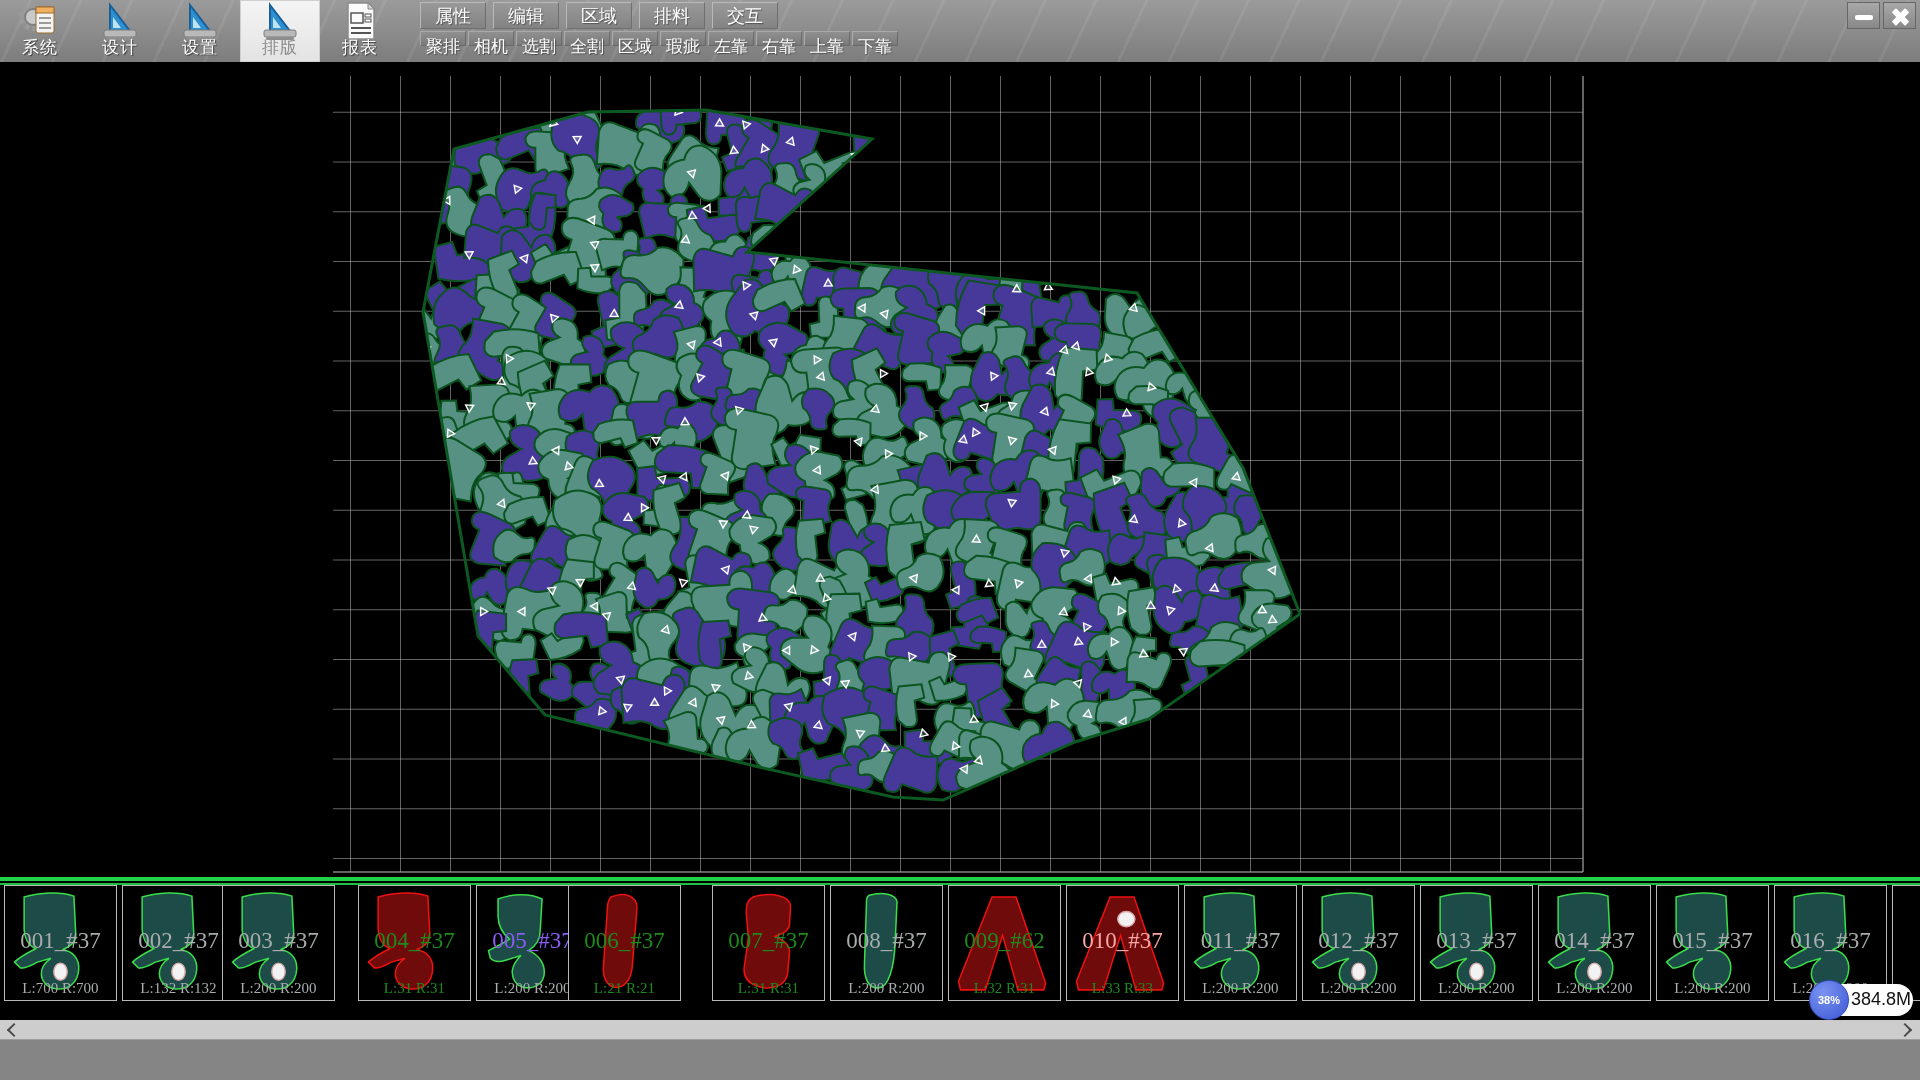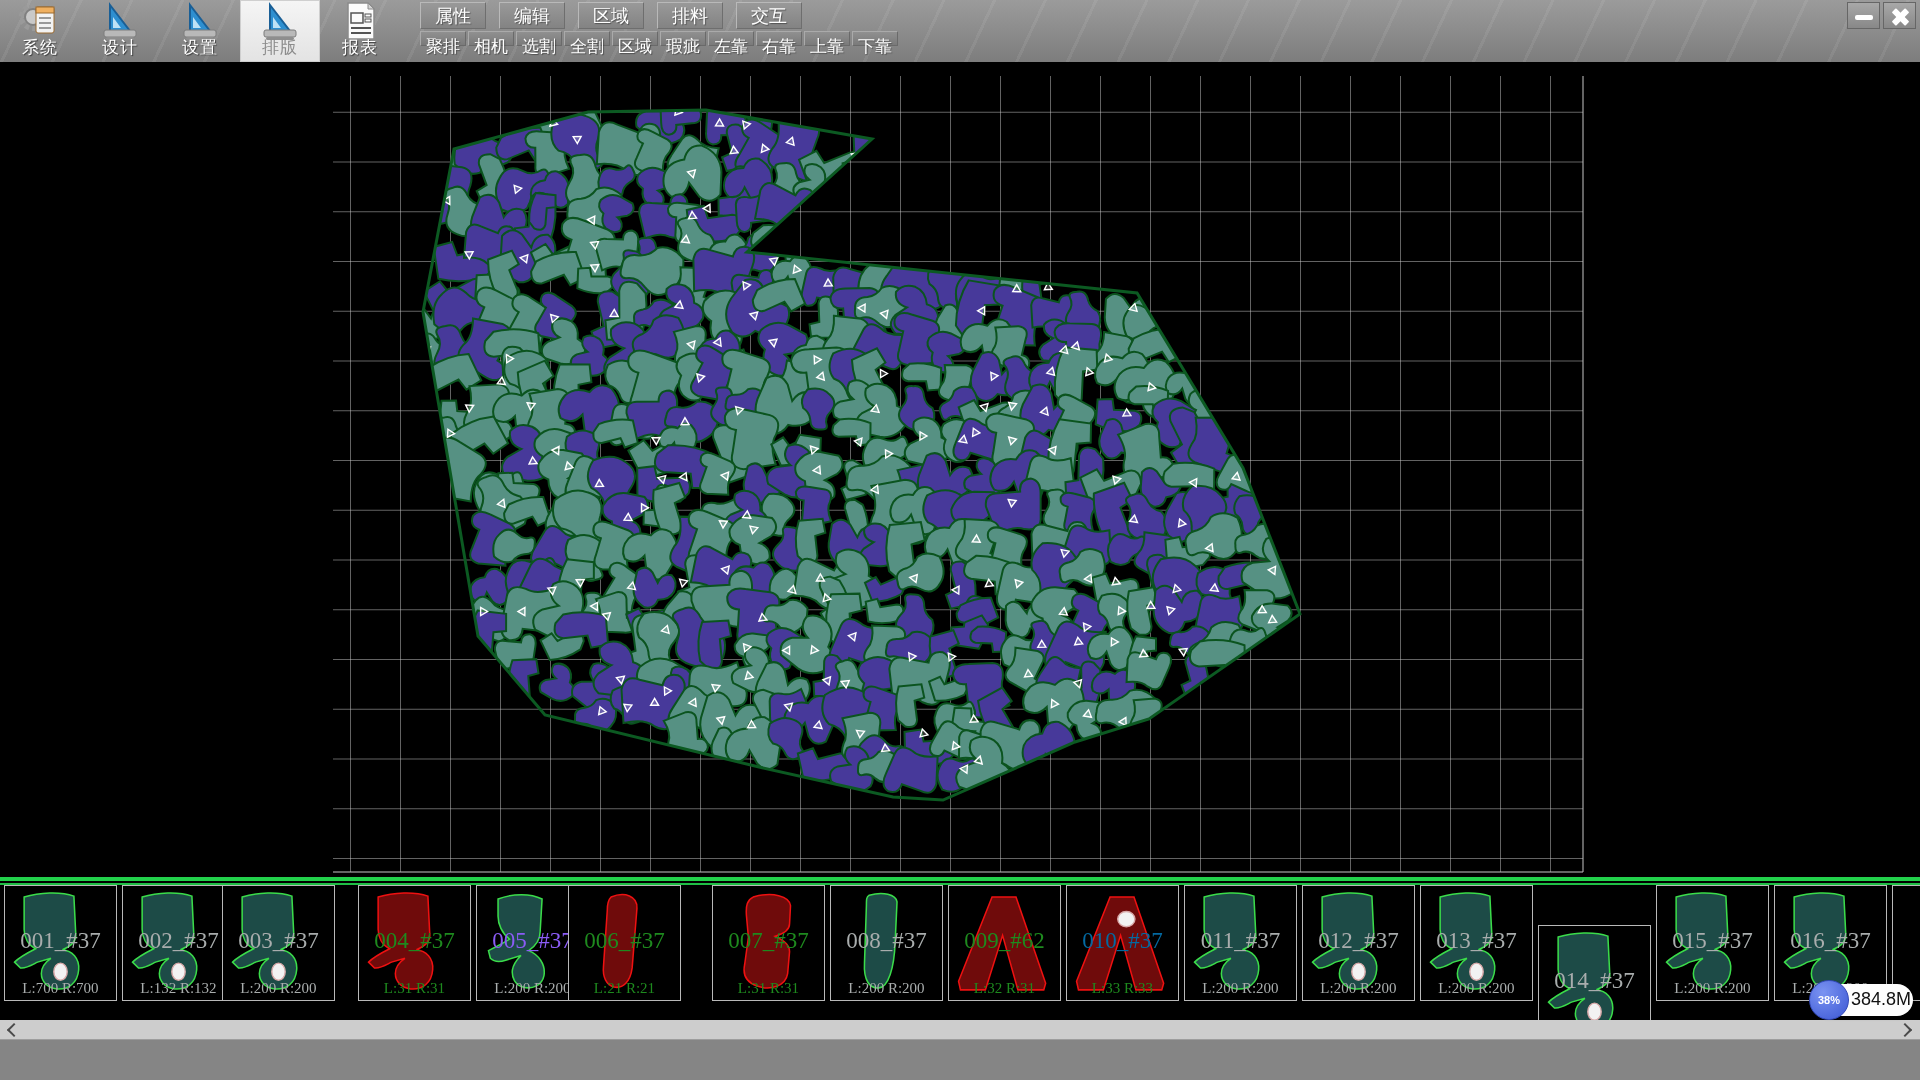--- a/index.html
+++ b/index.html
@@ -11,21 +11,21 @@
     background:linear-gradient(#9b9b9b,#7d7d7d);}
   .header .streaks{position:absolute;inset:0;
     background:repeating-linear-gradient(115deg,transparent 0 26px,rgba(255,255,255,.07) 26px 29px,transparent 29px 46px);}
   .tabstrip{position:absolute;left:0;top:0;width:402px;height:62px;display:flex}
   .apptab{position:relative;width:80px;height:62px;flex:0 0 80px;cursor:default;text-align:center}
   .apptab .ticon{position:absolute;left:0;top:2px;width:80px;height:38px;display:flex;align-items:center;justify-content:center}
   .apptab .tlabel{position:absolute;left:0;bottom:3px;width:80px;font-size:17px;color:#fff;
     text-shadow:1px 1px 1px rgba(0,0,0,.55);letter-spacing:1px}
   .apptab.sel{background:linear-gradient(#f5f5f5,#e3e3e3);box-shadow:inset 0 0 0 1px #cfcfcf}
   .apptab.sel .tlabel{color:#8b8b8b;text-shadow:none}
-  .menurow{position:absolute;left:420px;top:2px;height:36px;display:flex;gap:13px}
+  .menurow{position:absolute;left:420px;top:2px;height:36px;display:flex;gap:7px}
   .menubtn{width:66px;height:27px;line-height:27px;text-align:center;color:#fff;font-size:18px;
     background:linear-gradient(#999,#838383);border:1px solid;border-color:#b9b9b9 #6e6e6e #6e6e6e #b9b9b9;
     box-sizing:border-box;text-shadow:1px 1px 1px rgba(0,0,0,.4)}
   .btnrow{position:absolute;left:420px;top:31px;height:30px;display:flex;gap:2px}
   .toolbtn{width:46px;height:15px;line-height:29px;text-align:center;color:#fff;font-size:17px;
     background:linear-gradient(#909090,#7a7a7a);border:1px solid;border-color:#aaa #6a6a6a #6a6a6a #aaa;
     box-sizing:border-box;text-shadow:1px 1px 1px rgba(0,0,0,.4)}
   .winctrls{position:absolute;right:4px;top:2px;display:flex;gap:3px}
   .winbtn{width:33px;height:27px;background:linear-gradient(#a8a8a8,#888);border:1px solid #666;
     box-sizing:border-box;position:relative}
@@ -803,21 +803,21 @@
           <path d="M45,10 L70,10 L101,100 L99,107 L72,107 L56,50 L38,107 L12,107 L10,98 Z" fill="#6f0b0b" stroke="#ee1111" stroke-width="1.6"></path>
         </svg>
         <div class="tlab" style="color: rgb(30, 138, 30);">009_#62</div>
         <div class="tlr" style="color: rgb(30, 138, 30);">L:32 R:31</div>
       </div>
       <div class="tile" style="left: 1066px;">
         <svg viewBox="0 0 116 116">
           <path d="M45,10 L70,10 L101,100 L99,107 L72,107 L56,50 L38,107 L12,107 L10,98 Z" fill="#6f0b0b" stroke="#ee1111" stroke-width="1.6"></path>
           <ellipse cx="62" cy="33" rx="9" ry="8" fill="#f2f2f2" stroke="#d8a8a8" stroke-width="1.5"></ellipse>
         </svg>
-        <div class="tlab" style="color: #0369a1;">010_#37</div>
+        <div class="tlab" style="color: #fca5a5;">010_#37</div>
         <div class="tlr" style="color: rgb(30, 138, 30);">L:33 R:33</div>
       </div>
       <div class="tile" style="left: 1184px;">
         <svg viewBox="0 0 116 116">
           <path d="M20,10 C36,5 58,4 72,9 L74,50 C74,58 68,62 60,65 C70,66 78,74 77,86 C76,100 66,107 54,106 C44,105 38,98 38,90 C38,84 42,78 48,74 L34,78 C28,81 22,85 16,84 L10,78 C16,72 24,68 32,64 C24,60 20,52 20,44 Z" fill="#1d4b47" stroke="#3bdc4a" stroke-width="1.6"></path>
         </svg>
         <div class="tlab" style="color: rgb(169, 173, 173);">011_#37</div>
         <div class="tlr" style="color: rgb(169, 173, 173);">L:200 R:200</div>
       </div>
       <div class="tile" style="left: 1302px;">
@@ -829,21 +829,21 @@
         <div class="tlr" style="color: rgb(169, 173, 173);">L:200 R:200</div>
       </div>
       <div class="tile" style="left: 1420px;">
         <svg viewBox="0 0 116 116">
           <path d="M20,10 C36,5 58,4 72,9 L74,50 C74,58 68,62 60,65 C70,66 78,74 77,86 C76,100 66,107 54,106 C44,105 38,98 38,90 C38,84 42,78 48,74 L34,78 C28,81 22,85 16,84 L10,78 C16,72 24,68 32,64 C24,60 20,52 20,44 Z" fill="#1d4b47" stroke="#3bdc4a" stroke-width="1.6"></path>
           <ellipse cx="58" cy="88" rx="7" ry="9" fill="#f2f2f2" stroke="#d8a8a8" stroke-width="1.5"></ellipse>
         </svg>
         <div class="tlab" style="color: rgb(169, 173, 173);">013_#37</div>
         <div class="tlr" style="color: rgb(169, 173, 173);">L:200 R:200</div>
       </div>
-      <div class="tile" style="left: 1538px; margin-top: 40px;">
+      <div class="tile" style="left: 1538px;">
         <svg viewBox="0 0 116 116">
           <path d="M20,10 C36,5 58,4 72,9 L74,50 C74,58 68,62 60,65 C70,66 78,74 77,86 C76,100 66,107 54,106 C44,105 38,98 38,90 C38,84 42,78 48,74 L34,78 C28,81 22,85 16,84 L10,78 C16,72 24,68 32,64 C24,60 20,52 20,44 Z" fill="#1d4b47" stroke="#3bdc4a" stroke-width="1.6"></path>
           <ellipse cx="58" cy="88" rx="7" ry="9" fill="#f2f2f2" stroke="#d8a8a8" stroke-width="1.5"></ellipse>
         </svg>
         <div class="tlab" style="color: rgb(169, 173, 173);">014_#37</div>
         <div class="tlr" style="color: rgb(169, 173, 173);">L:200 R:200</div>
       </div>
       <div class="tile" style="left: 1656px;">
         <svg viewBox="0 0 116 116">
           <path d="M20,10 C36,5 58,4 72,9 L74,50 C74,58 68,62 60,65 C70,66 78,74 77,86 C76,100 66,107 54,106 C44,105 38,98 38,90 C38,84 42,78 48,74 L34,78 C28,81 22,85 16,84 L10,78 C16,72 24,68 32,64 C24,60 20,52 20,44 Z" fill="#1d4b47" stroke="#3bdc4a" stroke-width="1.6"></path>

